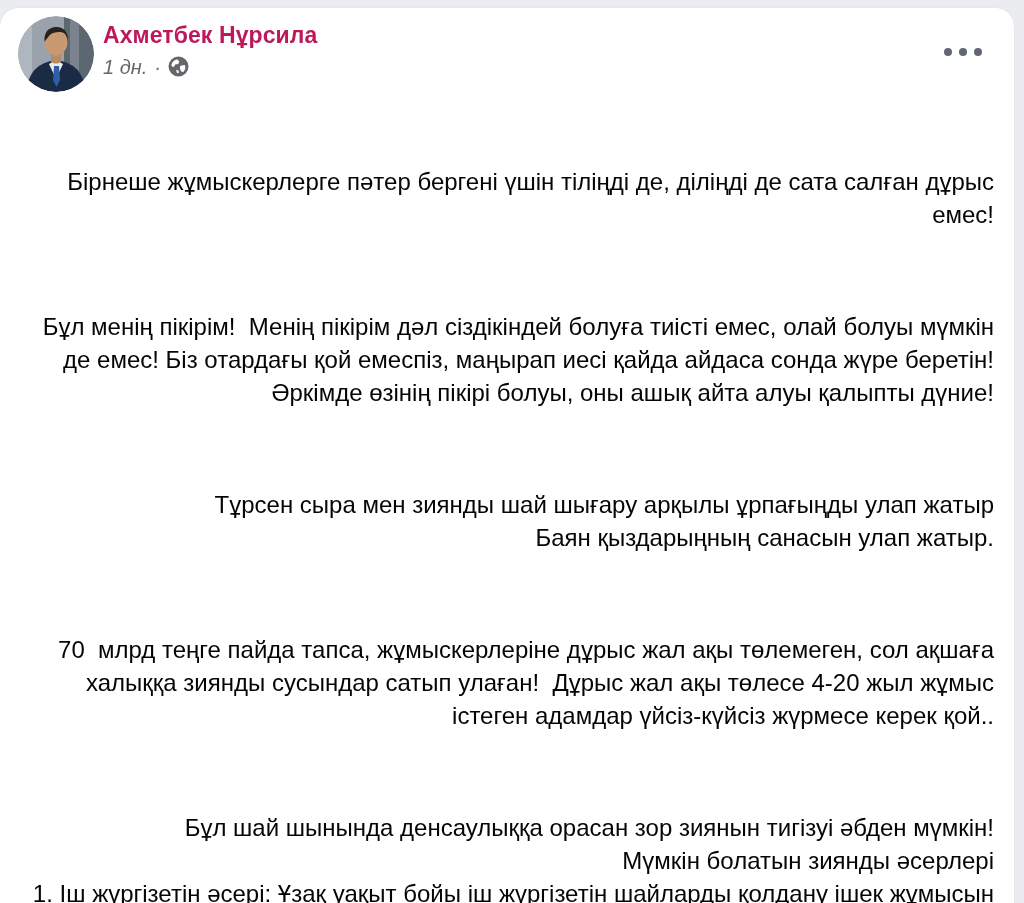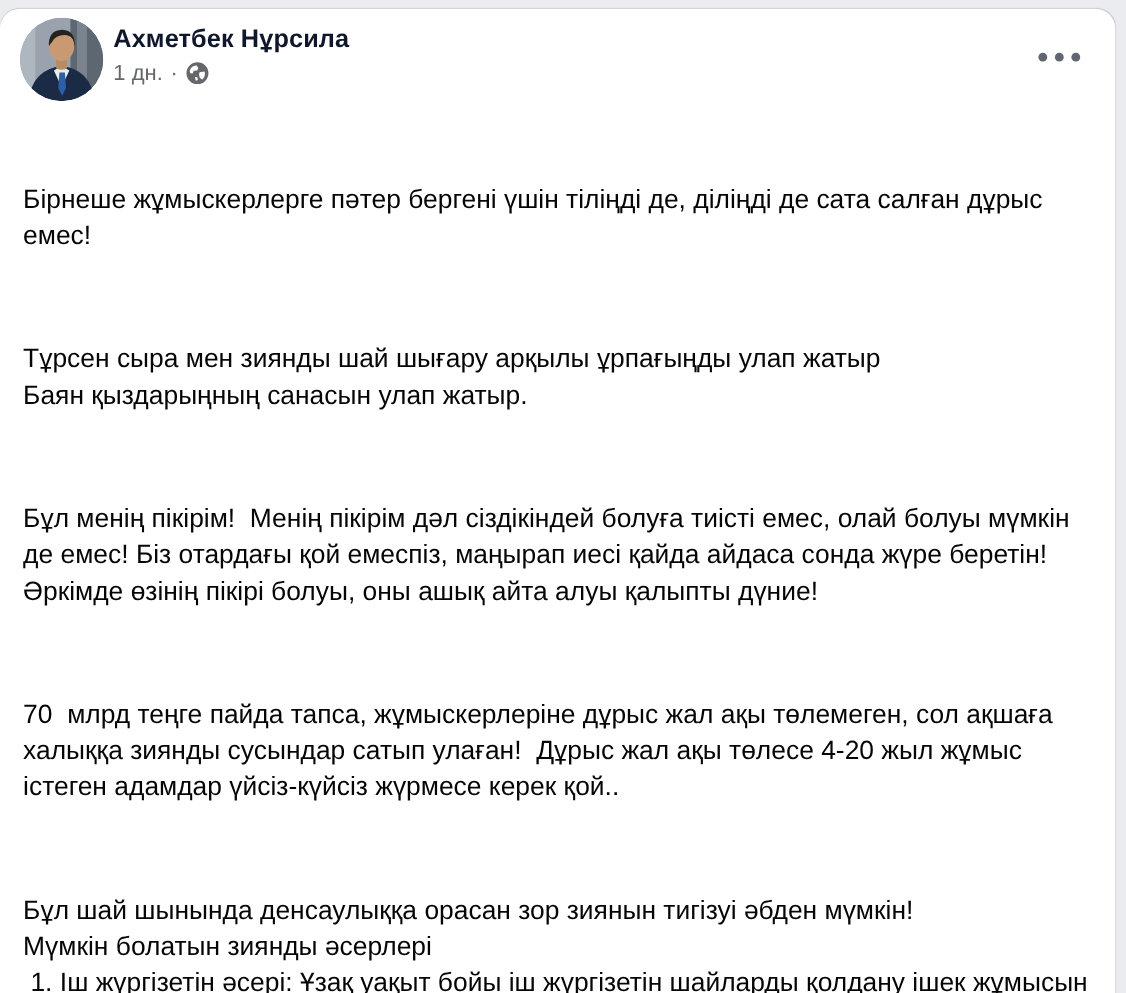--- a/index.html
+++ b/index.html
@@ -42,32 +42,33 @@
     cursor: pointer;
   }
   .avatar svg { display: block; }
   .hinfo {
     margin-left: 9px;
     padding-top: 6px;
   }
   .name {
     font-size: 23px;
     font-weight: 700;
-    color: #0f172a;
+    color: #be185d;
     letter-spacing: 0.1px;
     line-height: 1.15;
     cursor: pointer;
   }
   .meta {
     margin-top: 8px;
     font-size: 20px;
     color: #65676b;
     display: flex;
     align-items: center;
     line-height: 1;
+    font-style: italic;
   }
   .meta .sep {
     margin: 0 7px;
   }
   .meta .globe {
     display: inline-flex;
     align-items: center;
   }
   .more-btn {
     position: absolute;
@@ -89,20 +90,21 @@
   .post-text {
     padding: 7px 20px 0 21px;
     font-size: 24px;
     line-height: 33px;
     color: #050505;
     white-space: pre-wrap;
     word-wrap: break-word;
   }
   .para {
     margin: 0 0 13px 0;
+    text-align: right;
   }
   .para:last-child {
     margin-bottom: 0;
   }
 </style>
 </head>
 <body>
 
 <div class="page">
   <article class="card">
@@ -150,23 +152,23 @@
       <button class="more-btn" aria-label="More options">
         <span class="dot"></span>
         <span class="dot"></span>
         <span class="dot"></span>
       </button>
 
     </header>
 
     <div class="post-text">
       <div class="para">Бірнеше жұмыскерлерге пәтер бергені үшін тіліңді де, діліңді де сата салған дұрыс емес!</div>
+      <div class="para">Бұл менің пікірім!  Менің пікірім дәл сіздікіндей болуға тиісті емес, олай болуы мүмкін де емес! Біз отардағы қой емеспіз, маңырап иесі қайда айдаса сонда жүре беретін! Әркімде өзінің пікірі болуы, оны ашық айта алуы қалыпты дүние!</div>
       <div class="para">Тұрсен сыра мен зиянды шай шығару арқылы ұрпағыңды улап жатыр
 Баян қыздарыңның санасын улап жатыр.</div>
-      <div class="para">Бұл менің пікірім!  Менің пікірім дәл сіздікіндей болуға тиісті емес, олай болуы мүмкін де емес! Біз отардағы қой емеспіз, маңырап иесі қайда айдаса сонда жүре беретін! Әркімде өзінің пікірі болуы, оны ашық айта алуы қалыпты дүние!</div>
       <div class="para">70  млрд теңге пайда тапса, жұмыскерлеріне дұрыс жал ақы төлемеген, сол ақшаға халыққа зиянды сусындар сатып улаған!  Дұрыс жал ақы төлесе 4-20 жыл жұмыс істеген адамдар үйсіз-күйсіз жүрмесе керек қой..</div>
       <div class="para">Бұл шай шынында денсаулыққа орасан зор зиянын тигізуі әбден мүмкін!
 Мүмкін болатын зиянды әсерлері
  1. Іш жүргізетін әсері: Ұзақ уақыт бойы іш жүргізетін шайларды қолдану ішек жұмысын табиғи рефлексінен айырып, тәуелділікке әкелуі мүмкін.
  2. Су мен электролиттердің жоғалуы: Зәр айдайтын және іш жүргізетін әсерлер ағзадан су мен маңызды минералдардың (калий, магний) шығуына себеп болады, бұл өз кезегінде әлсіздік, бұлшықет тартылуы және жүрек ритмінің бұзылуына әкелуі мүмкін.
  3. Психологиялық тәуелділік: Адам ағзасы шайдың көмегінсіз табиғи түрде жұмыс істей алмайды деген сенім қалыптасуы мүмкін.
  • Табиғи баламалар: Асқабақ, зығыр тұқымы, алоэ, қара өрік сияқты табиғи өнімдер ішек жұмысын реттеуге көмектеседі.</div>
     </div>
 
   </article>

